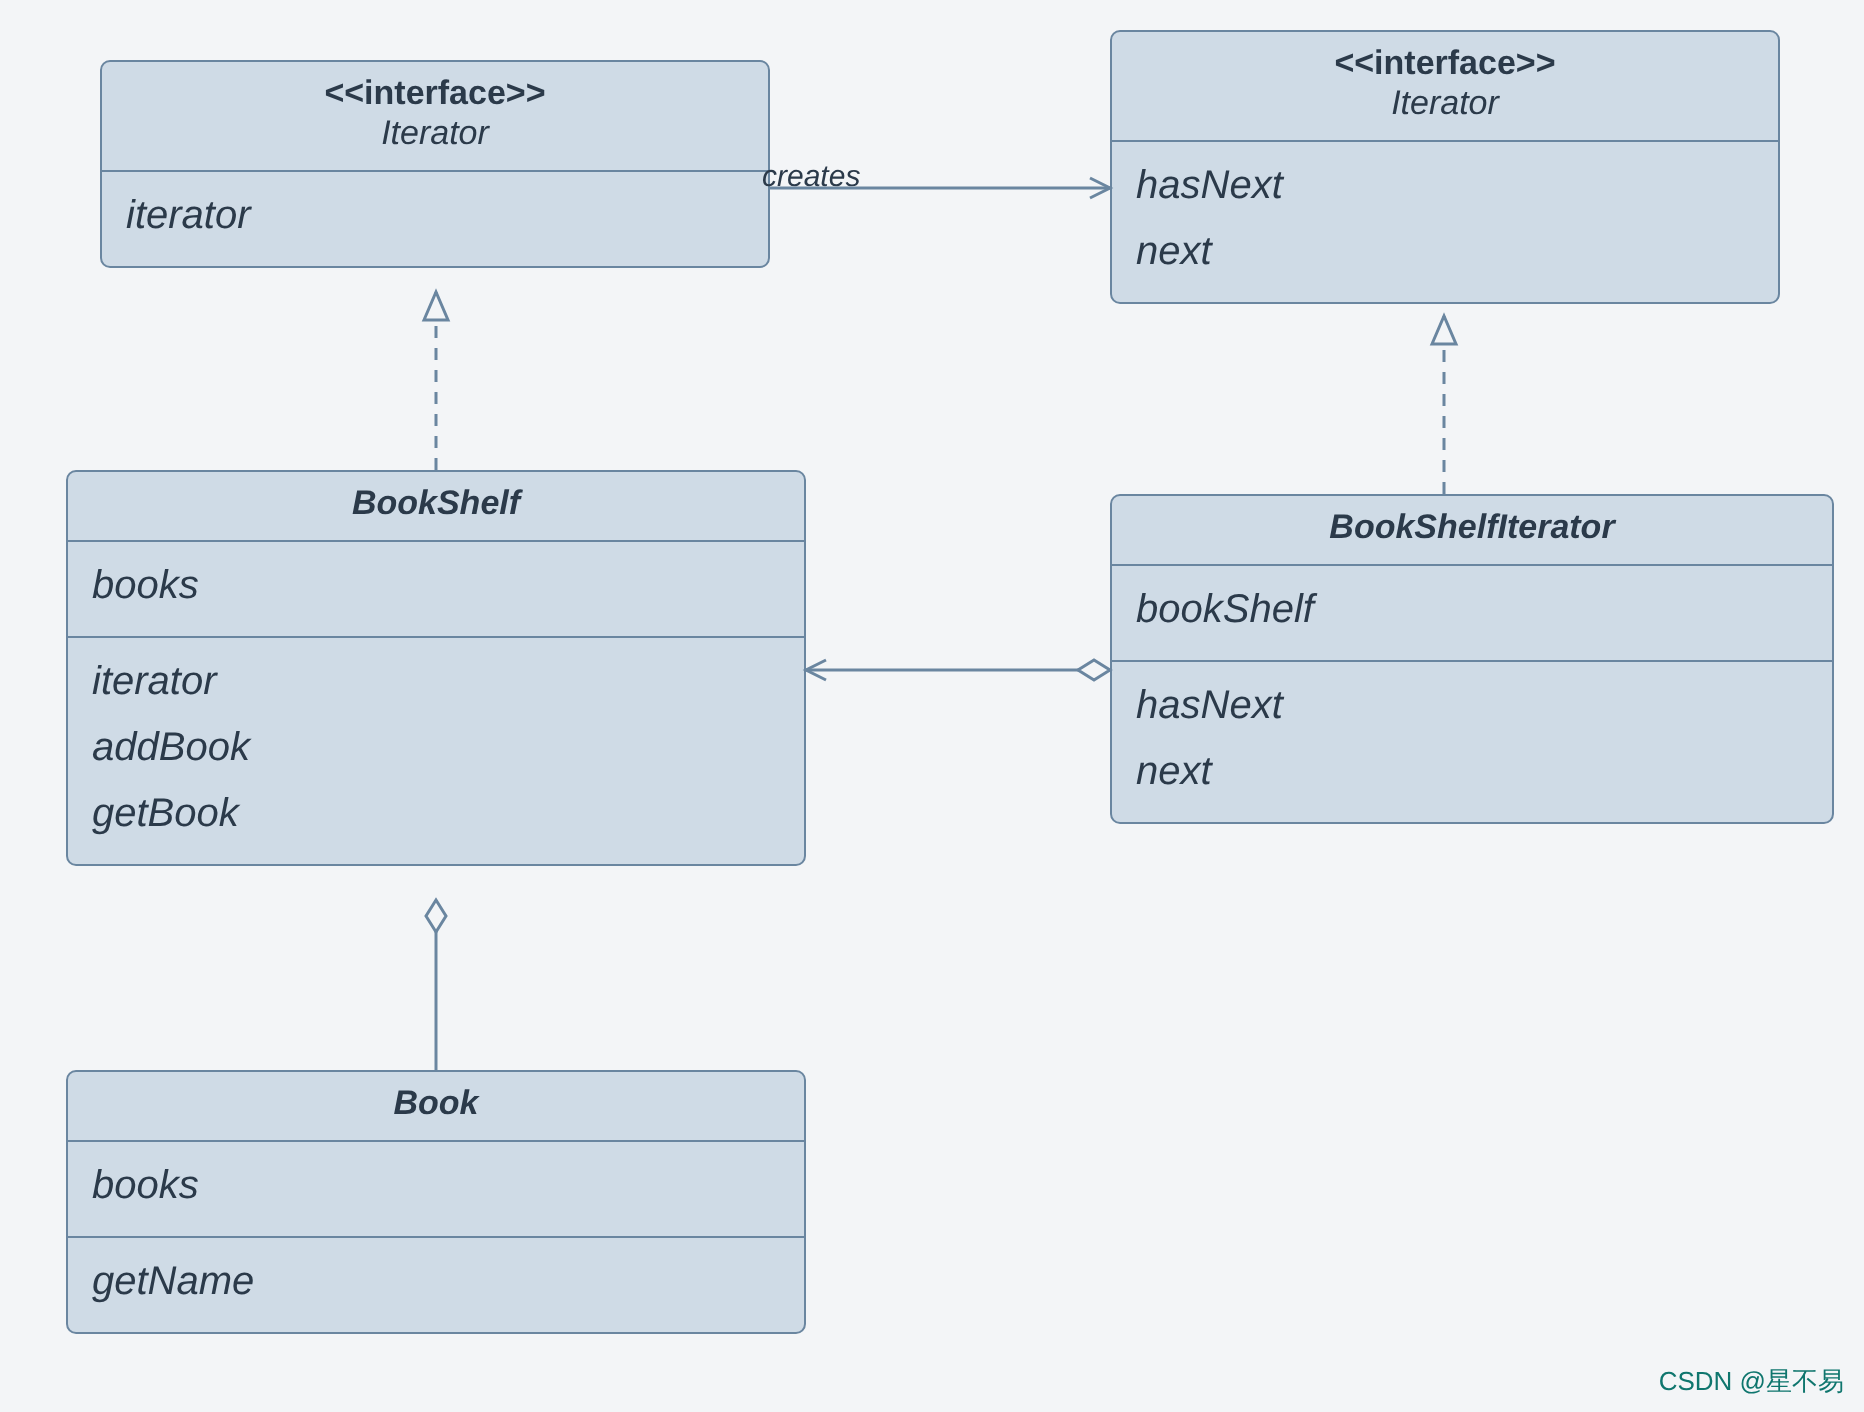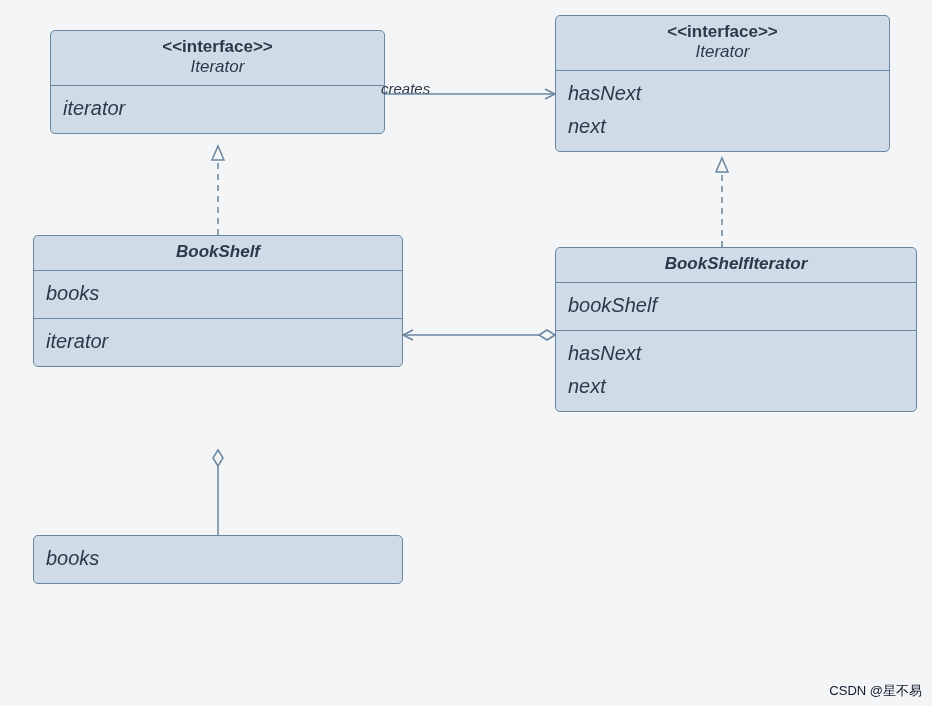--- a/index.html
+++ b/index.html
@@ -41,21 +41,21 @@
   }
   .edge-label {
     position:absolute;
     font-style: italic;
     font-size: 15px;
     color:#2b3a4a;
   }
   .watermark {
     position:absolute; bottom:6px; right:10px;
     font-family: Arial, sans-serif;
-    font-size:13px; color:#0f172a;
+    font-size:13px; color:#0f766e;
     font-style:normal;
   }
 </style>
 </head>
 <body>
 
 <div class="uml-box" style="left:50px; top:30px; width:335px;">
   <div class="uml-title">
     <div class="stereo">&lt;&lt;interface&gt;&gt;</div>
     <div class="name">Iterator</div>
@@ -78,39 +78,47 @@
 
 <div class="uml-box" style="left:33px; top:235px; width:370px;">
   <div class="uml-title">
     <div class="name-bold">BookShelf</div>
   </div>
   <div class="uml-section">
     <div>books</div>
   </div>
   <div class="uml-section">
     <div>iterator</div>
+    <div>addBook</div>
+    <div>getBook</div>
   </div>
 </div>
 
 <div class="uml-box" style="left:555px; top:247px; width:362px;">
   <div class="uml-title">
     <div class="name-bold">BookShelfIterator</div>
   </div>
   <div class="uml-section">
     <div>bookShelf</div>
   </div>
   <div class="uml-section">
     <div>hasNext</div>
     <div>next</div>
   </div>
 </div>
 
 <div class="uml-box" style="left:33px; top:535px; width:370px;">
+  <div class="uml-title">
+    <div class="name-bold">Book</div>
+  </div>
   <div class="uml-section">
     <div>books</div>
+  </div>
+  <div class="uml-section">
+    <div>getName</div>
   </div>
 </div>
 
 <div class="edge-label" style="left:381px; top:80px;">creates</div>
 
 <div class="watermark">CSDN @星不易</div>
 
 <svg class="connectors">
   <defs>
     <marker id="arrow-open" markerWidth="14" markerHeight="14" refX="12" refY="6" orient="auto" markerUnits="userSpaceOnUse">

